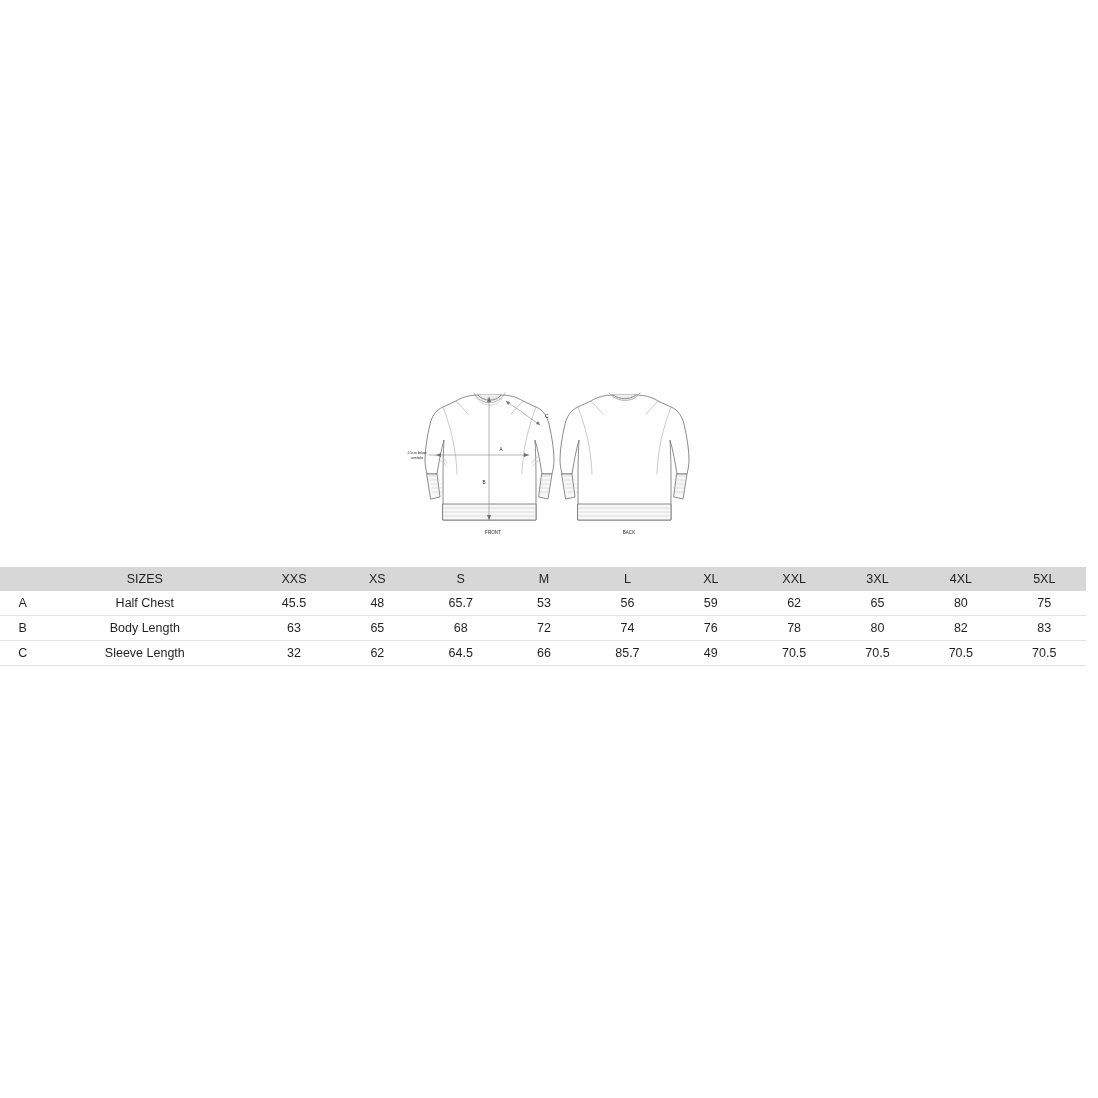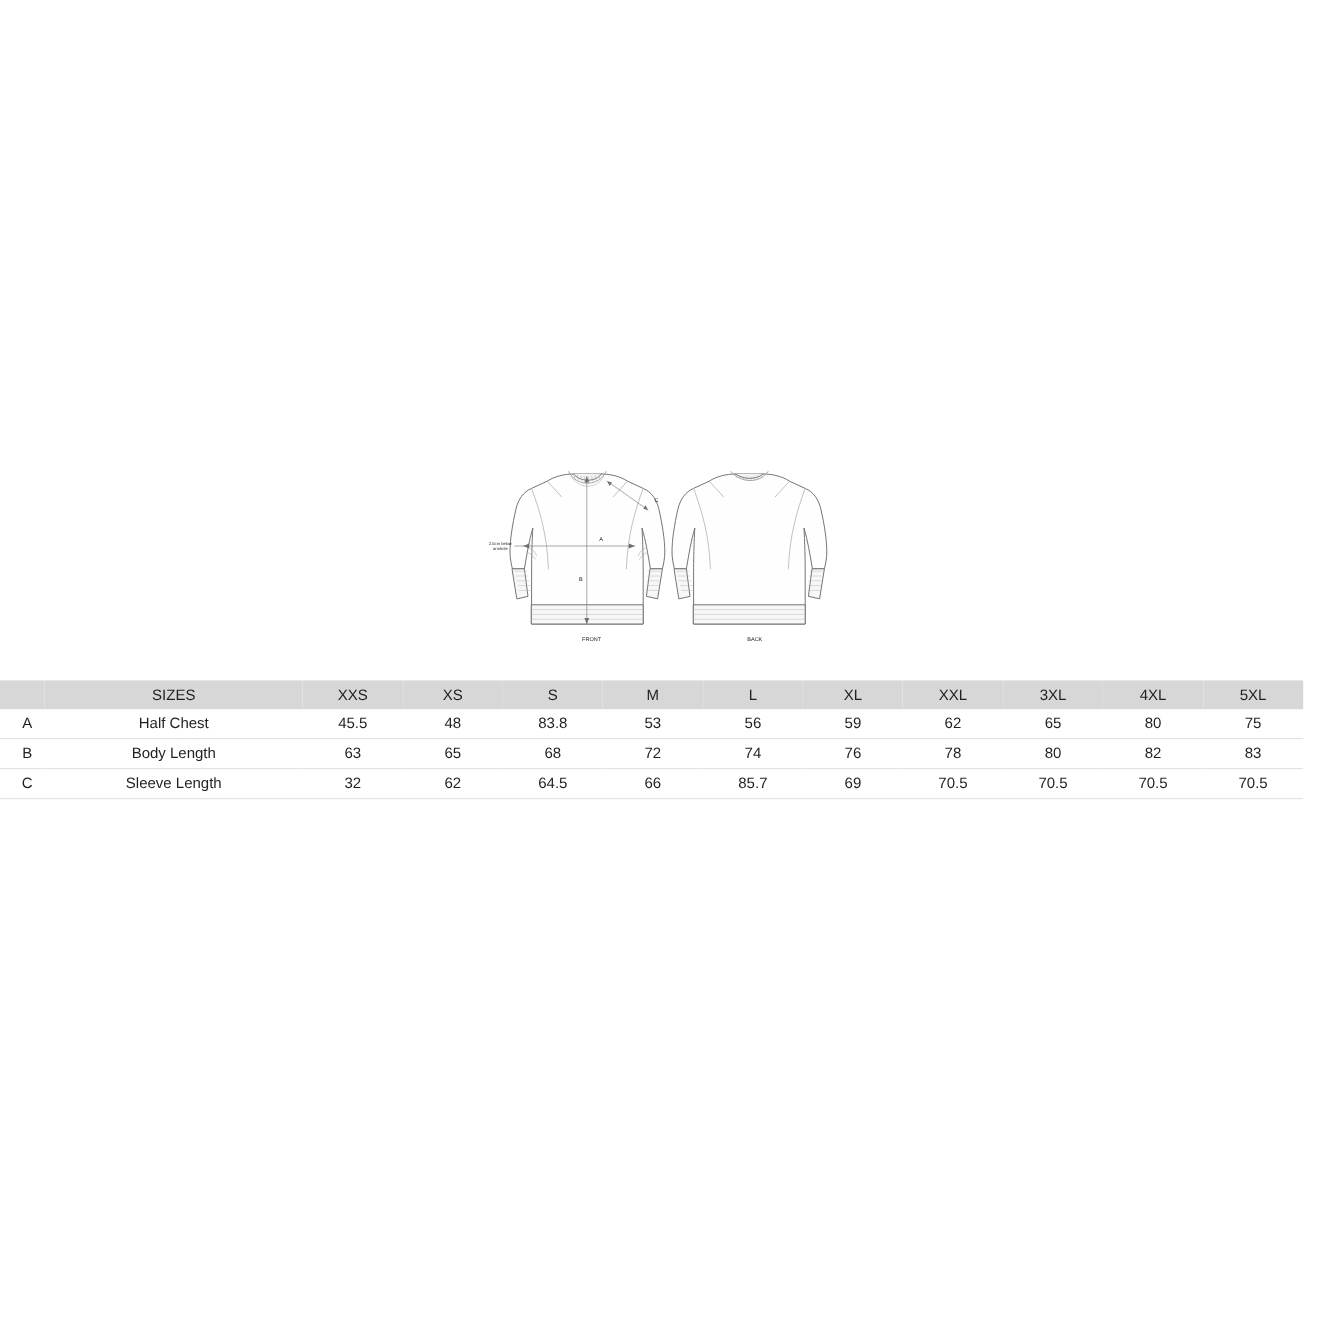--- a/index.html
+++ b/index.html
@@ -268,21 +268,21 @@
         <th class="col-size">4XL</th>
         <th class="col-size">5XL</th>
       </tr>
     </thead>
     <tbody>
       <tr>
         <td class="col-code">A</td>
         <td class="col-label">Half Chest</td>
         <td class="col-size">45.5</td>
         <td class="col-size">48</td>
-        <td class="col-size">83.8</td>
+        <td class="col-size">65.7</td>
         <td class="col-size">53</td>
         <td class="col-size">56</td>
         <td class="col-size">59</td>
         <td class="col-size">62</td>
         <td class="col-size">65</td>
         <td class="col-size">80</td>
         <td class="col-size">75</td>
       </tr>
       <tr>
         <td class="col-code">B</td>
@@ -299,21 +299,21 @@
         <td class="col-size">83</td>
       </tr>
       <tr>
         <td class="col-code">C</td>
         <td class="col-label">Sleeve Length</td>
         <td class="col-size">32</td>
         <td class="col-size">62</td>
         <td class="col-size">64.5</td>
         <td class="col-size">66</td>
         <td class="col-size">85.7</td>
-        <td class="col-size">69</td>
+        <td class="col-size">49</td>
         <td class="col-size">70.5</td>
         <td class="col-size">70.5</td>
         <td class="col-size">70.5</td>
         <td class="col-size">70.5</td>
       </tr>
     </tbody>
   </table>
 </div>
 
 </body></html>

